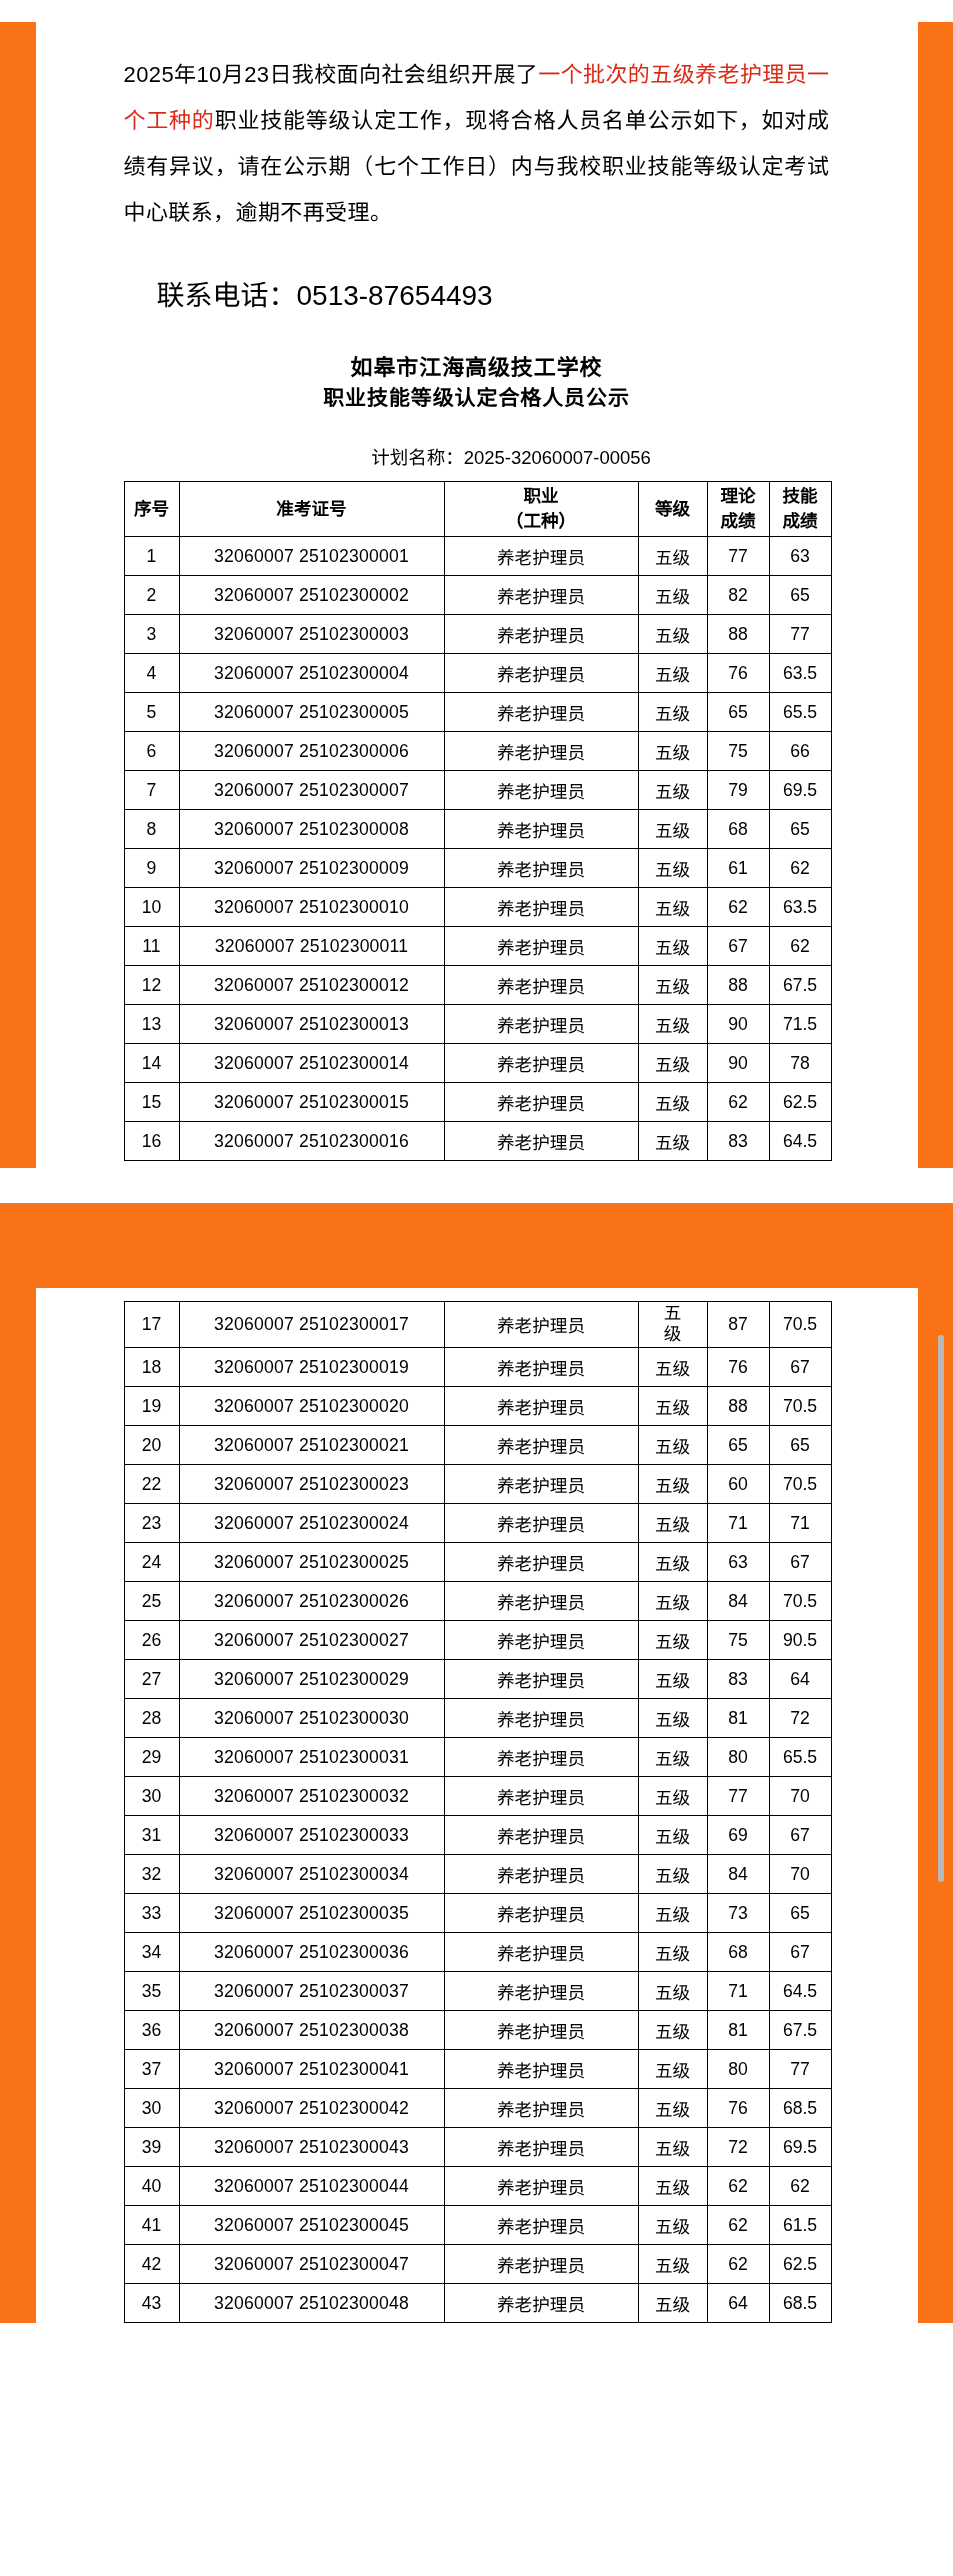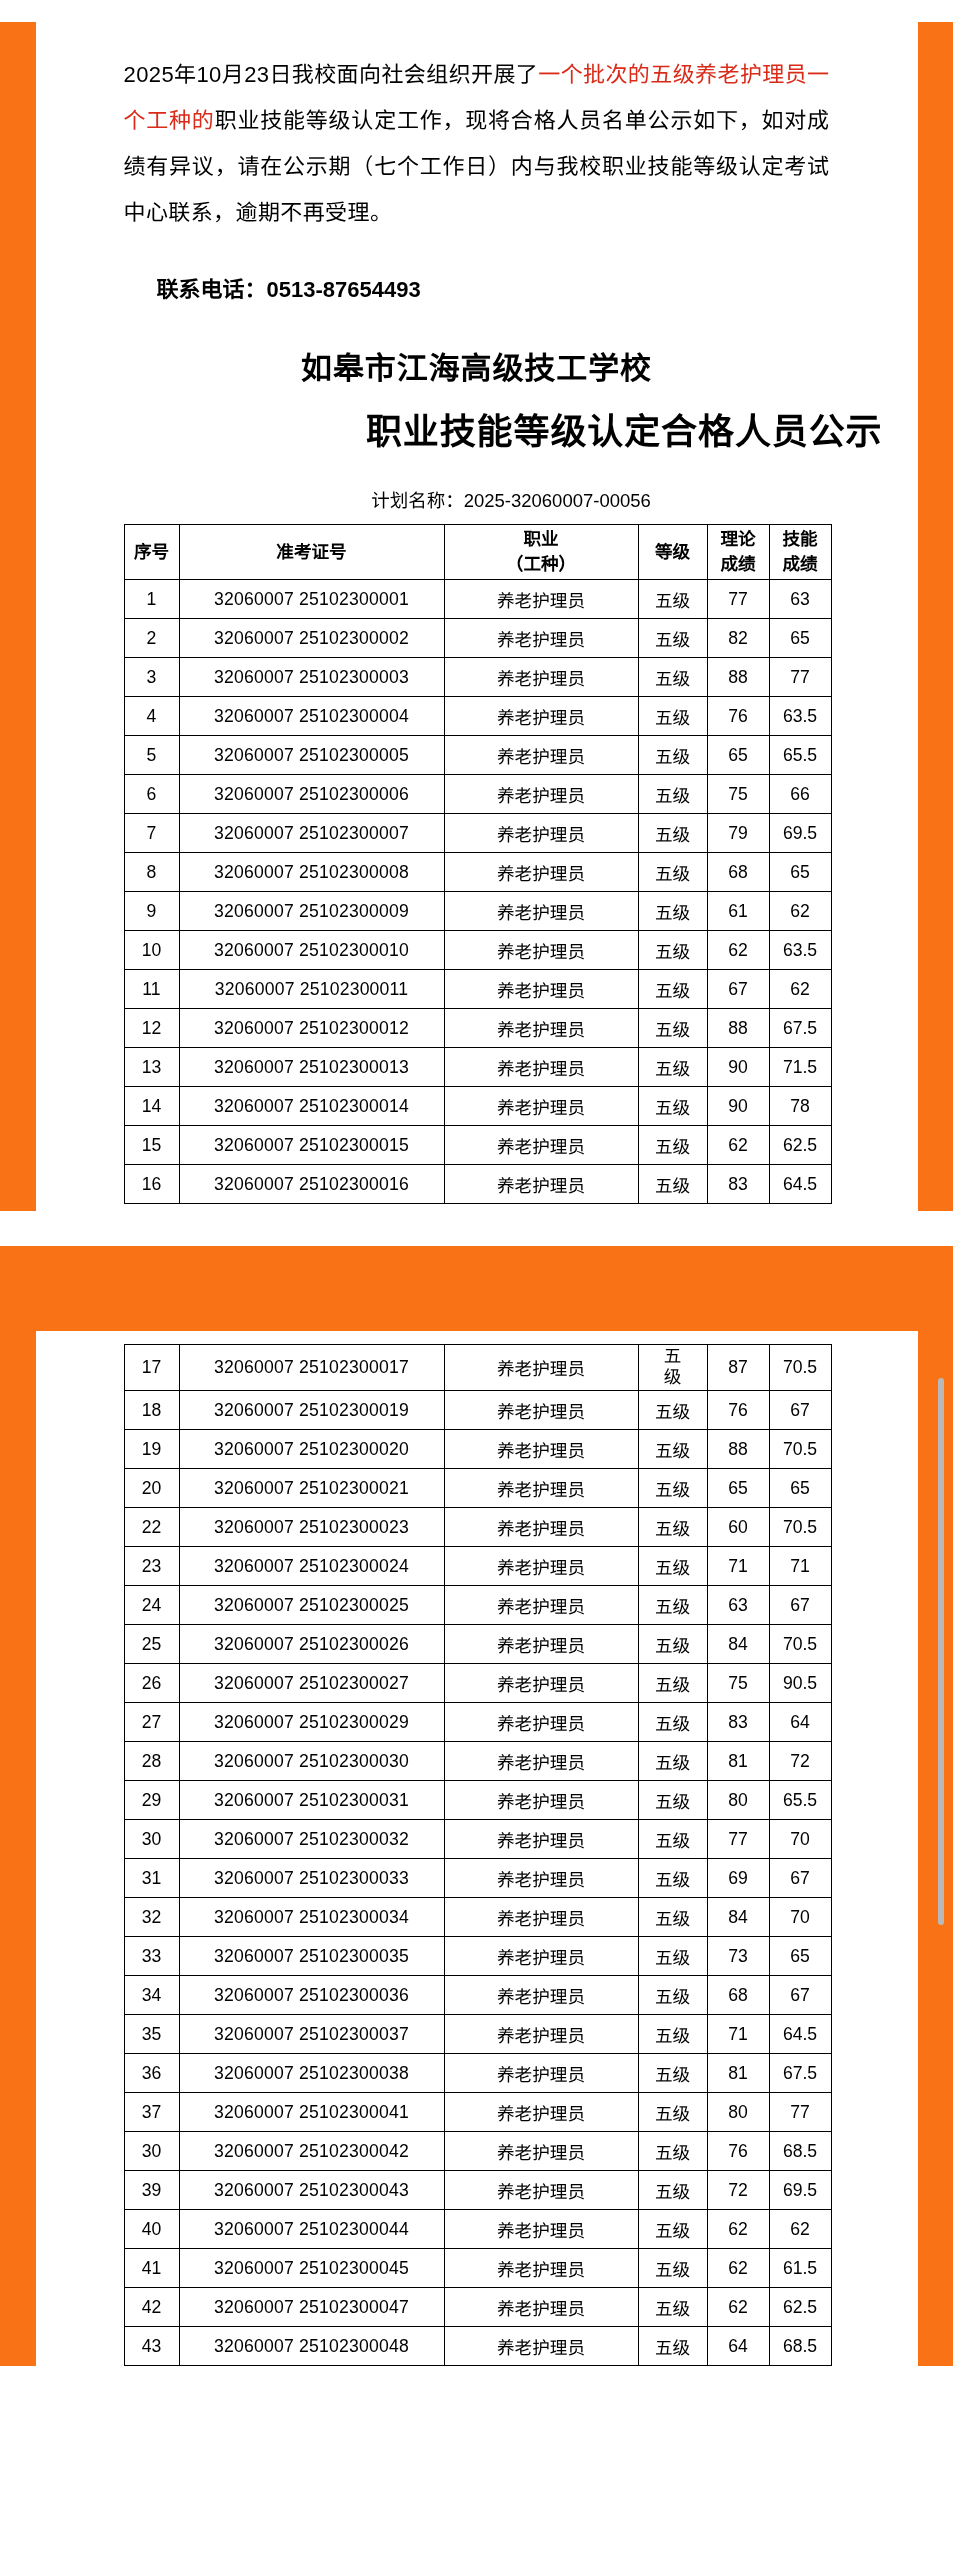--- a/index.html
+++ b/index.html
@@ -34,42 +34,40 @@
     line-height: 46px;
     color: #000000;
     text-align: justify;
     padding: 30px 53px 0 53px;
     letter-spacing: 0.4px;
   }
   .intro .hl {
     color: #d92b18;
   }
   .contact {
-    font-size: 22px;
+    font-size: 28px;
     line-height: 46px;
     color: #000000;
     padding: 8.8px 53px 0 86px;
-    font-weight: bold;
   }
 
   
   .doc-title {
     text-align: center;
-    font-size: 31px;
+    font-size: 22px;
     font-weight: bold;
     color: #000000;
     margin-top: 30px;
     letter-spacing: 0.9px;
   }
   .doc-subtitle {
-    text-align: right;
-    font-size: 36px;
+    text-align: center;
+    font-size: 21px;
     font-weight: bold;
     color: #000000;
-    margin-top: 14px;
     letter-spacing: 0.9px;
   }
   .plan-name {
     font-size: 18.5px;
     color: #000000;
     margin-top: 32px;
     padding-left: 69px;
     text-align: center;
   }
 

